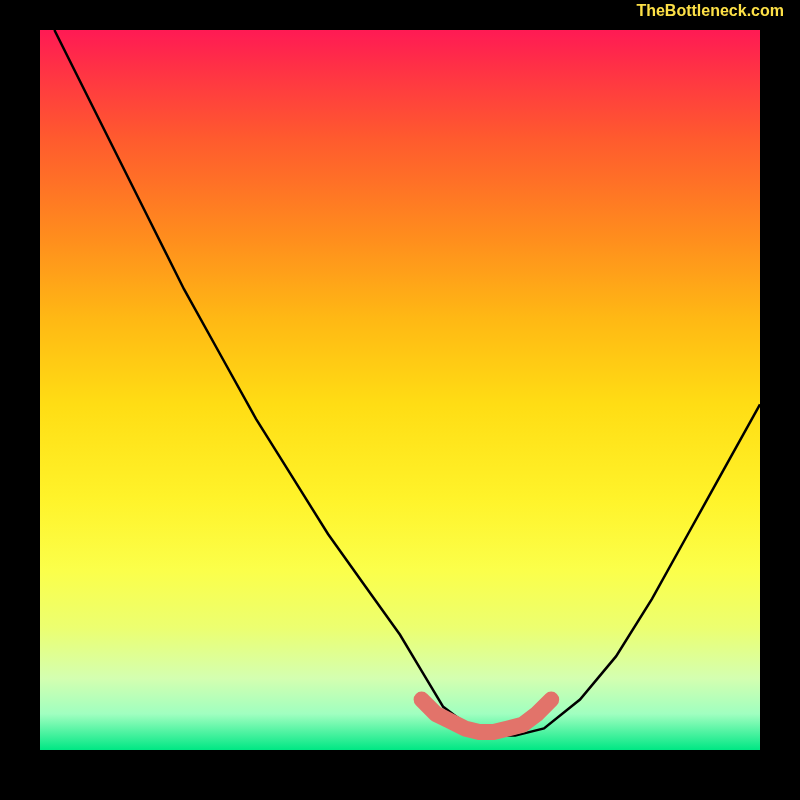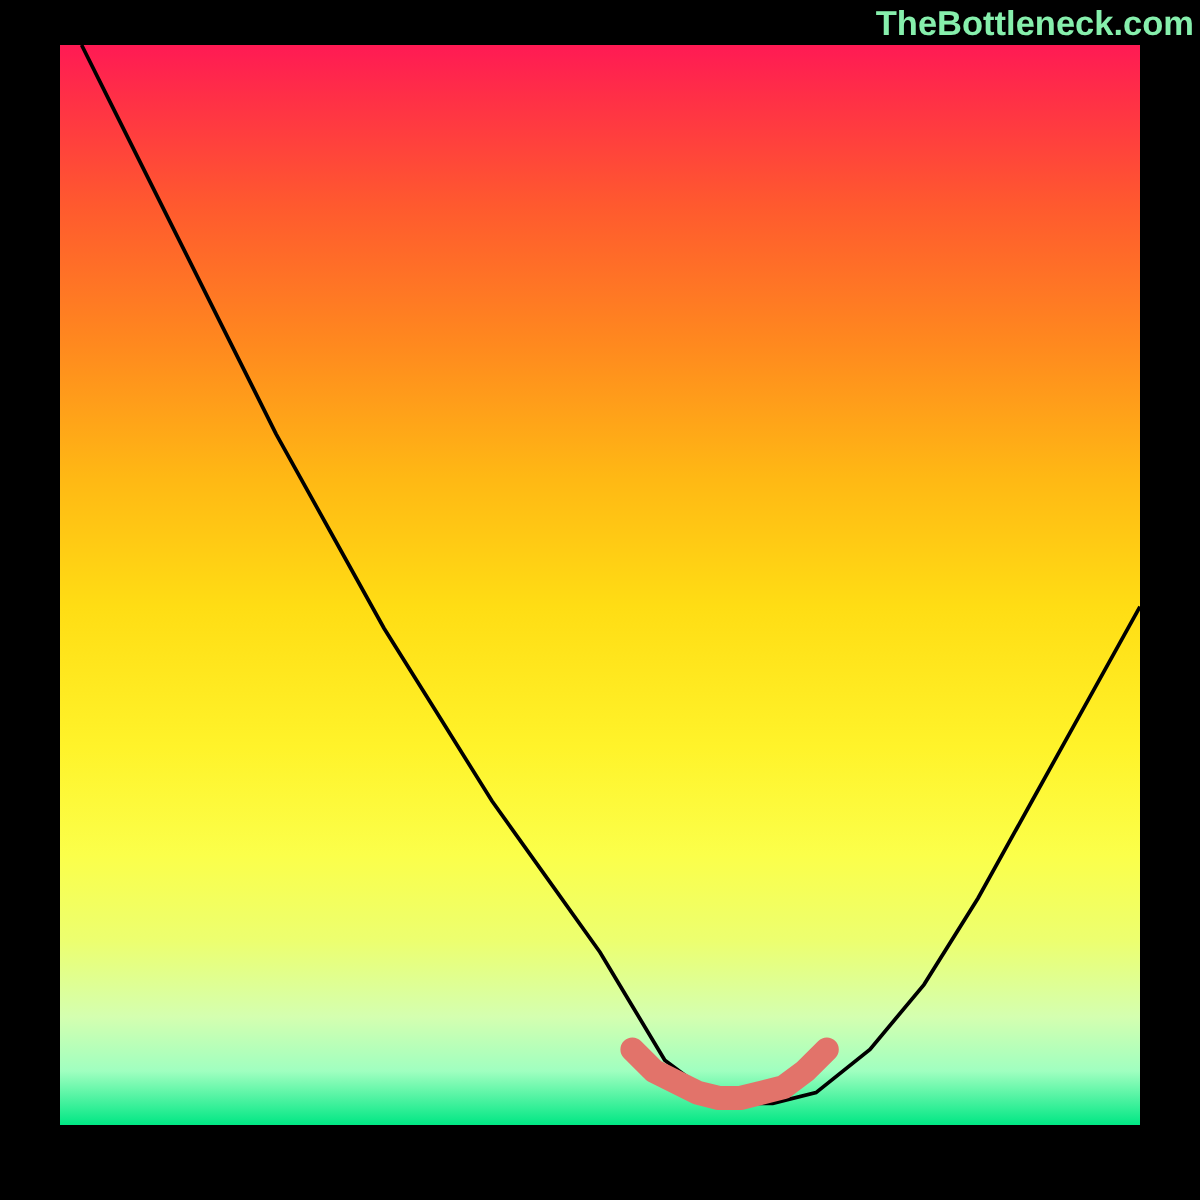--- a/index.html
+++ b/index.html
@@ -7,23 +7,23 @@
     padding: 0;
     width: 800px;
     height: 800px;
     background: #000;
     position: relative;
     font-family: Arial, sans-serif;
   }
   .watermark {
     position: absolute;
     top: 2px;
-    right: 4px;
-    color: #86efac;
-    font-size: 23px;
+    right: 16px;
+    color: #fde047;
+    font-size: 16px;
     font-weight: bold;
     z-index: 10;
   }
   .plot-area {
     position: absolute;
     left: 40px;
     top: 30px;
     width: 720px;
     height: 720px;
     background: linear-gradient(to bottom,

